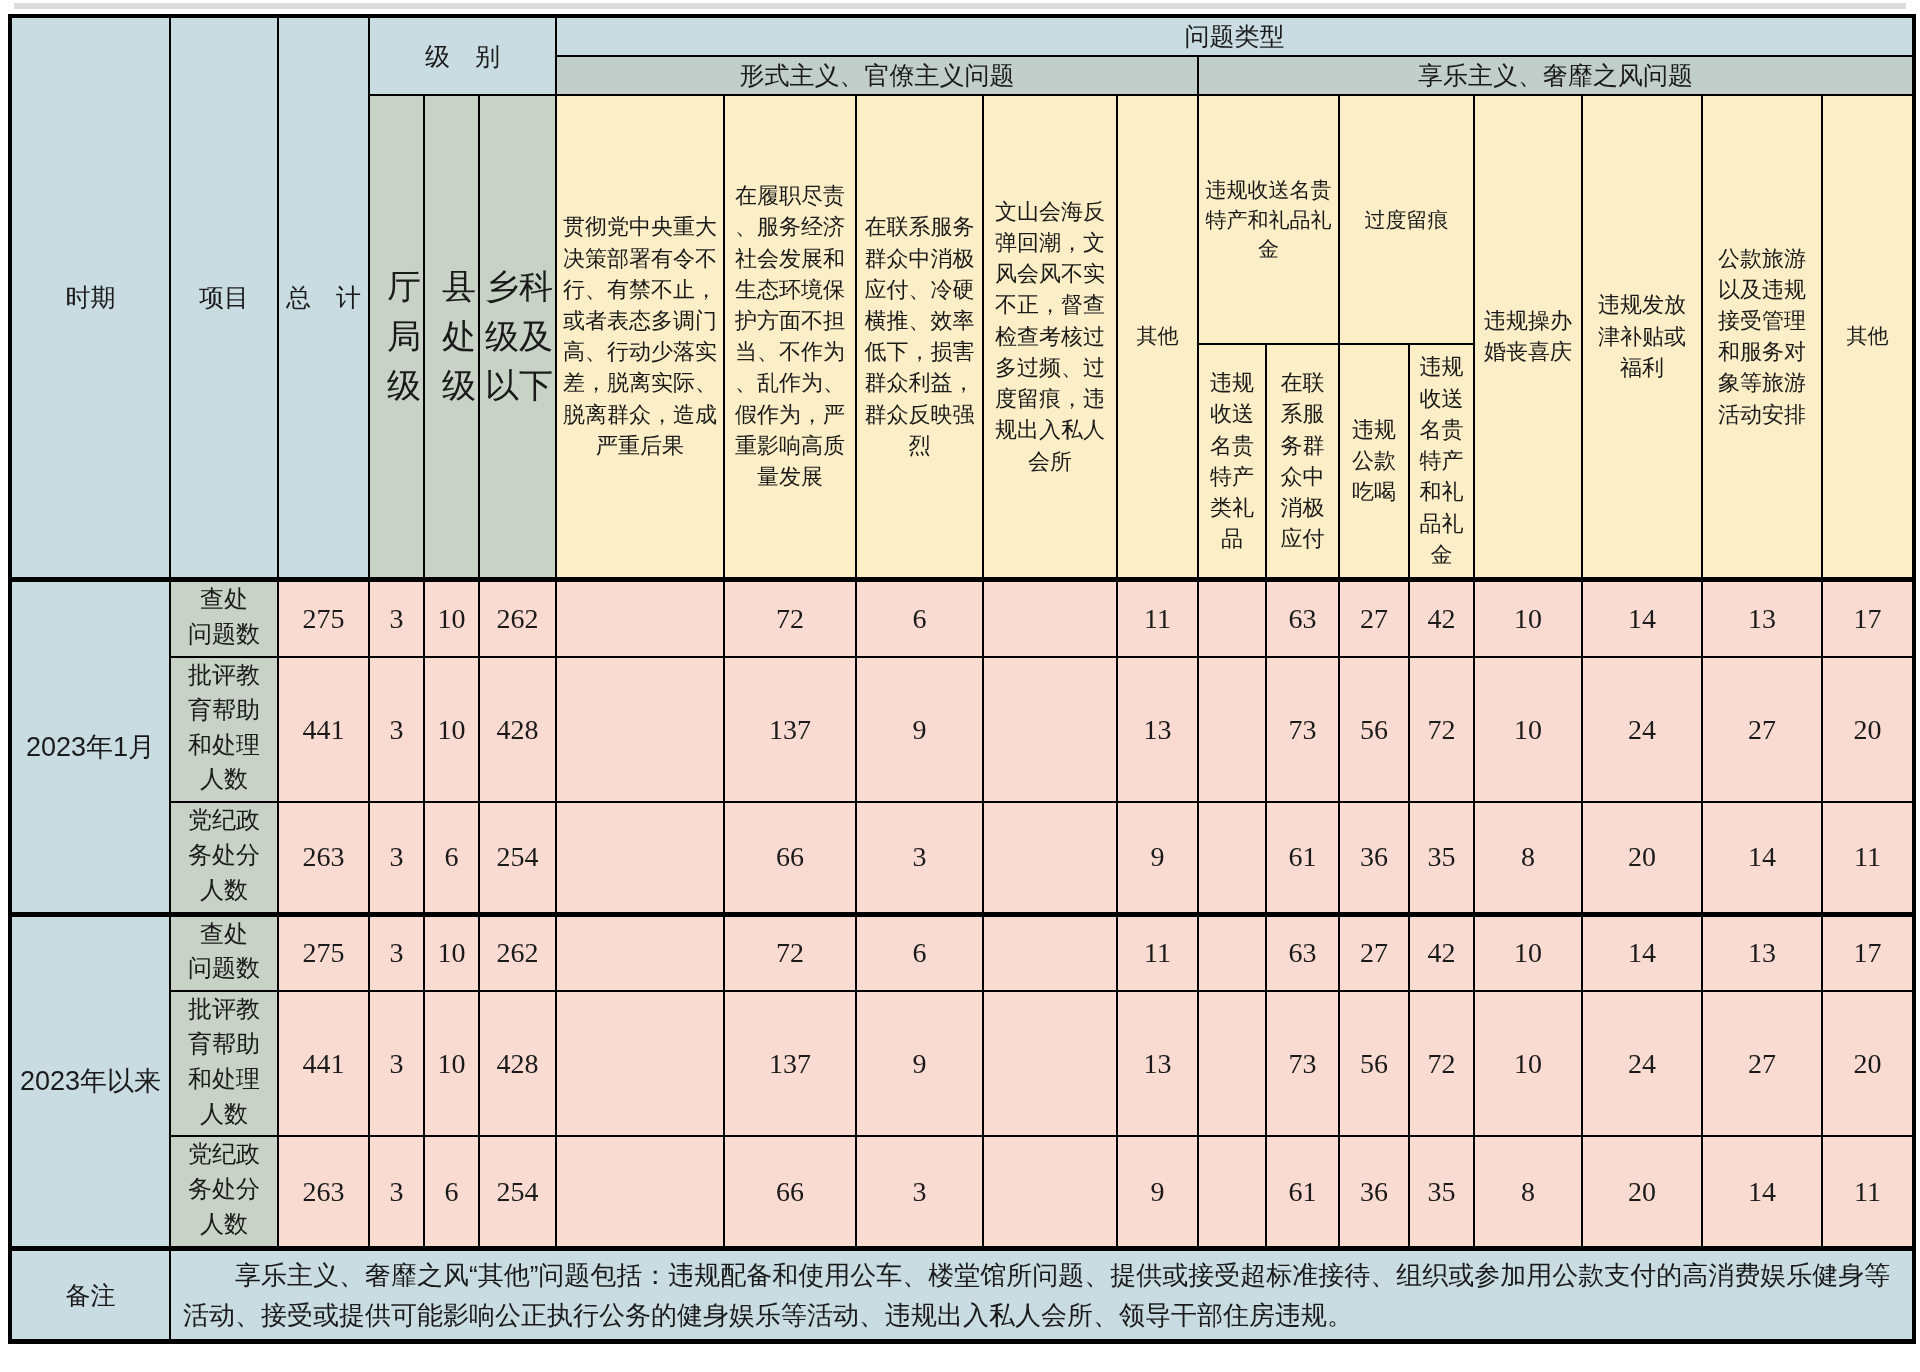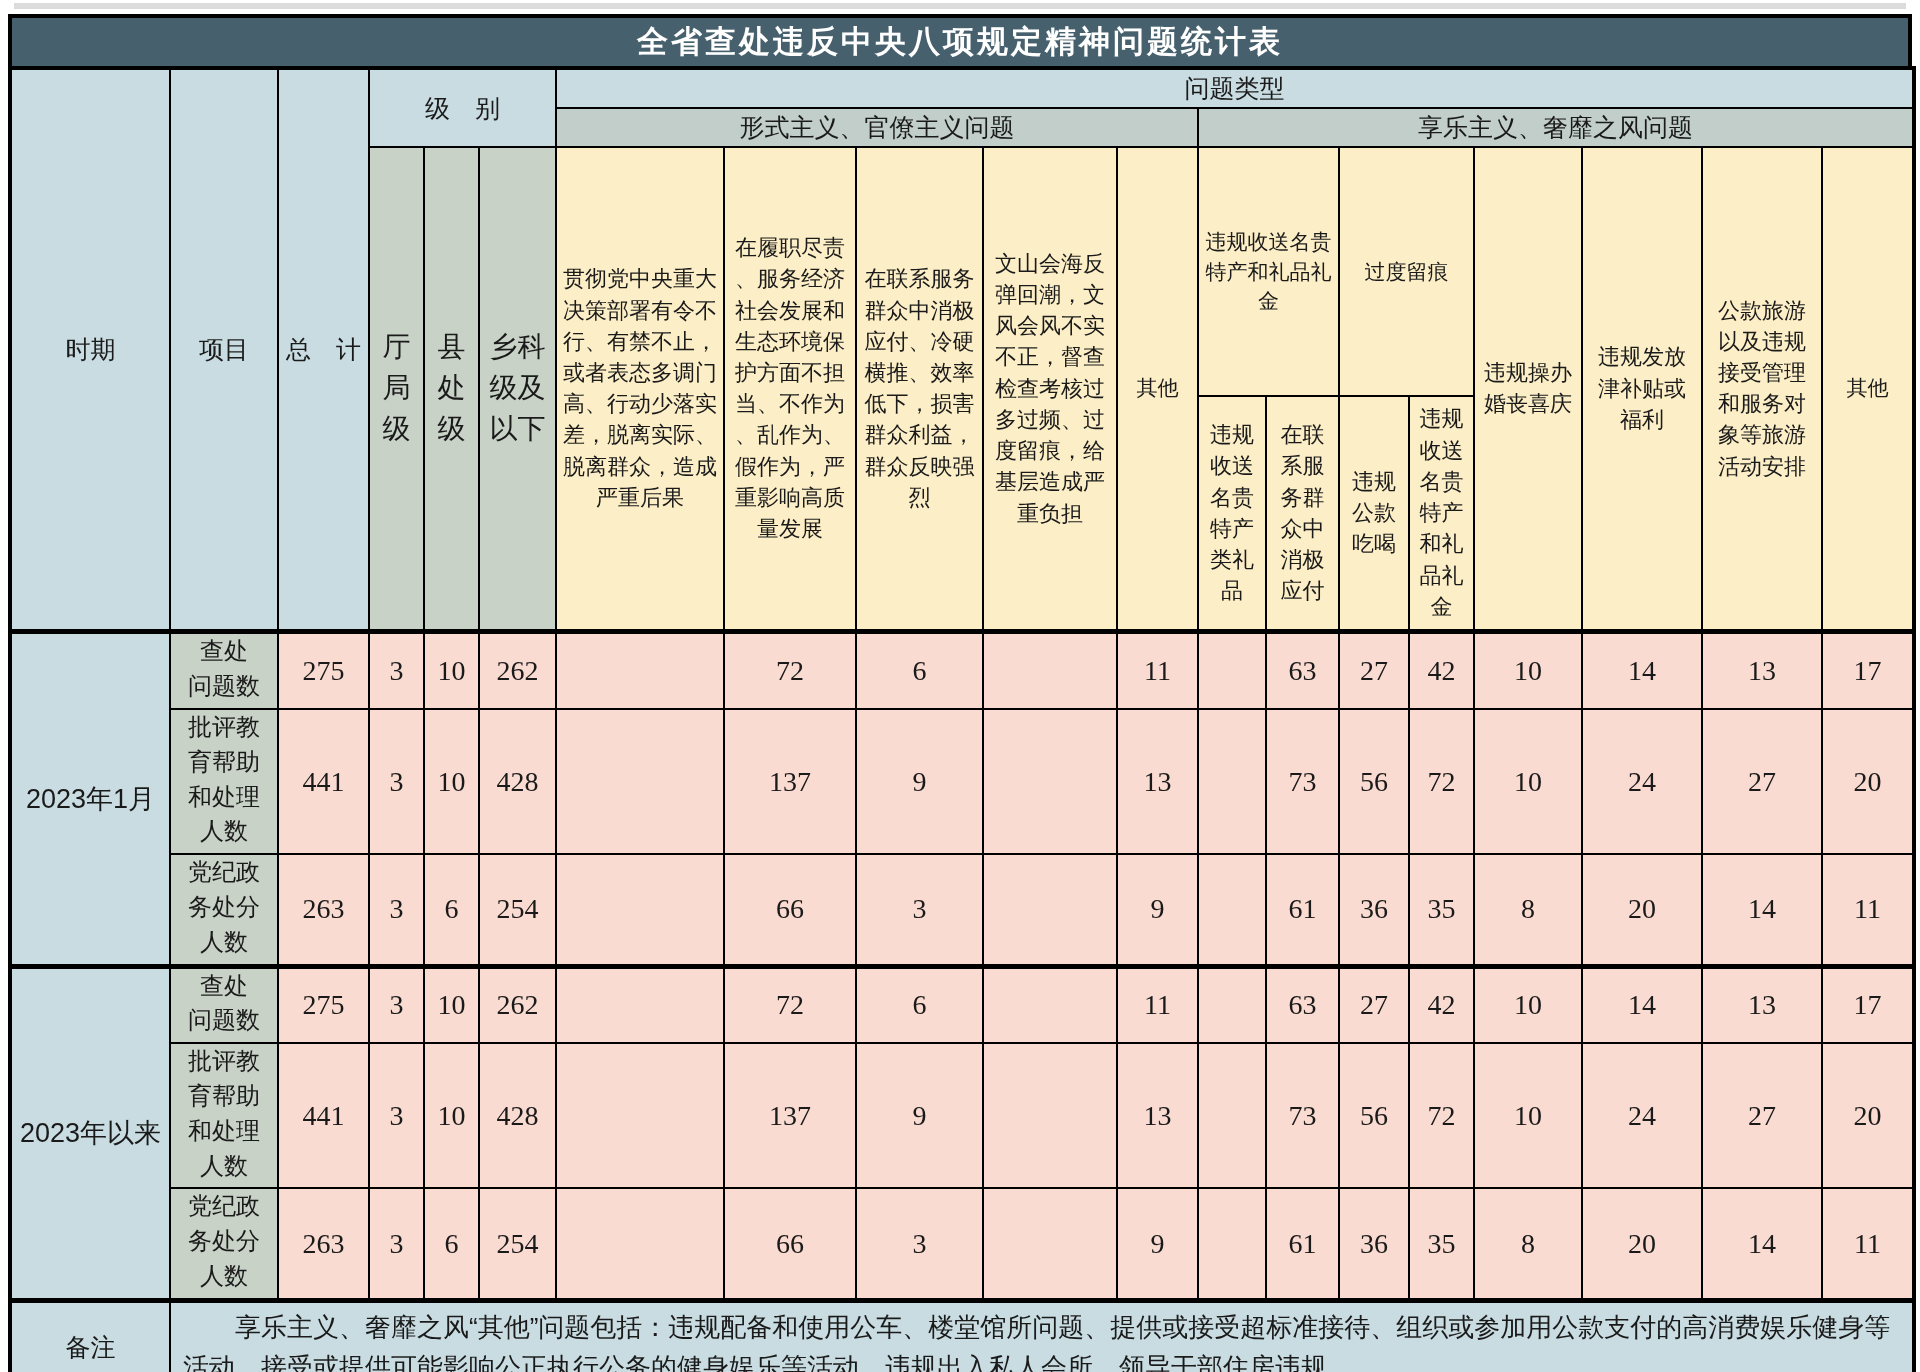--- a/index.html
+++ b/index.html
@@ -38,41 +38,40 @@
     word-break:break-all;
     line-break:anywhere;
     color:#1a1a1a;
   }
   .blue{background:#c9dce2;}
   .gray{background:#c1cec9;margin-top:19px;}
   .green{background:#c8d2c7;}
   .cream{background:#fceec6;}
   .pink{background:#fadbd1;}
   .hdr{font-size:25px;}
-  .lvl{font-size:28px;line-height:1.45;}
+  .lvl{font-size:34px;line-height:1.45;text-align:right;}
   .desc{font-size:22px;line-height:1.42;padding:3px 5px;text-align:center;}
   .big{font-size:21px;}
   .item{font-size:24px;line-height:1.45;white-space:pre-line;font-family:Liberation Mono, monospace;}
   .period{font-family:Liberation Sans, sans-serif;font-size:27px;text-align:center;}
   .num{font-family:"Liberation Serif","DejaVu Serif",serif;font-size:28px;}
   tr.thick-top td{border-top:5px solid #000;}
   tr.remark-row td{border-top:5px solid #000;border-bottom:5px solid #000;}
   .remark{
     text-align:left;font-size:26px;line-height:1.55;
     padding:4px 12px;text-indent:2em;word-break:break-all;
   }
 </style>
 </head>
 <body>
 
 <div class="topstrip"></div>
 
 <div class="wrap">
 
-  <div class="titlebar">全省查处违反中央八项规定精神问题统计表</div>
 
   <table>
     <colgroup>
       <col style="width:160px">
         <col style="width:108px">
         <col style="width:91px">
       <col style="width:55px">
         <col style="width:55px">
         <col style="width:77px">
       <col style="width:168px">
@@ -104,21 +103,21 @@
         <td class="gray hdr" colspan="8">享乐主义、奢靡之风问题</td>
       </tr>
 
       <tr style="height:249px">
         <td class="green lvl" rowspan="2">厅局级</td>
         <td class="green lvl" rowspan="2">县处级</td>
         <td class="green lvl" rowspan="2">乡科级及以下</td>
         <td class="cream desc" rowspan="2">贯彻党中央重大决策部署有令不行、有禁不止，或者表态多调门高、行动少落实差，脱离实际、脱离群众，造成严重后果</td>
         <td class="cream desc" rowspan="2">在履职尽责、服务经济社会发展和生态环境保护方面不担当、不作为、乱作为、假作为，严重影响高质量发展</td>
         <td class="cream desc" rowspan="2">在联系服务群众中消极应付、冷硬横推、效率低下，损害群众利益，群众反映强烈</td>
-        <td class="cream desc" rowspan="2">文山会海反弹回潮，文风会风不实不正，督查检查考核过多过频、过度留痕，给基层造成严重负担</td>
+        <td class="cream desc" rowspan="2">文山会海反弹回潮，文风会风不实不正，督查检查考核过多过频、过度留痕，违规出入私人会所</td>
         <td class="cream desc big" rowspan="2">其他</td>
         <td class="cream desc big" colspan="2">违规收送名贵特产和礼品礼金</td>
         <td class="cream desc big" colspan="2">过度留痕</td>
         <td class="cream desc" rowspan="2">违规操办婚丧喜庆</td>
         <td class="cream desc" rowspan="2">违规发放津补贴或福利</td>
         <td class="cream desc" rowspan="2">公款旅游以及违规接受管理和服务对象等旅游活动安排</td>
         <td class="cream desc big" rowspan="2">其他</td>
       </tr>
 
       <tr style="height:235px">

